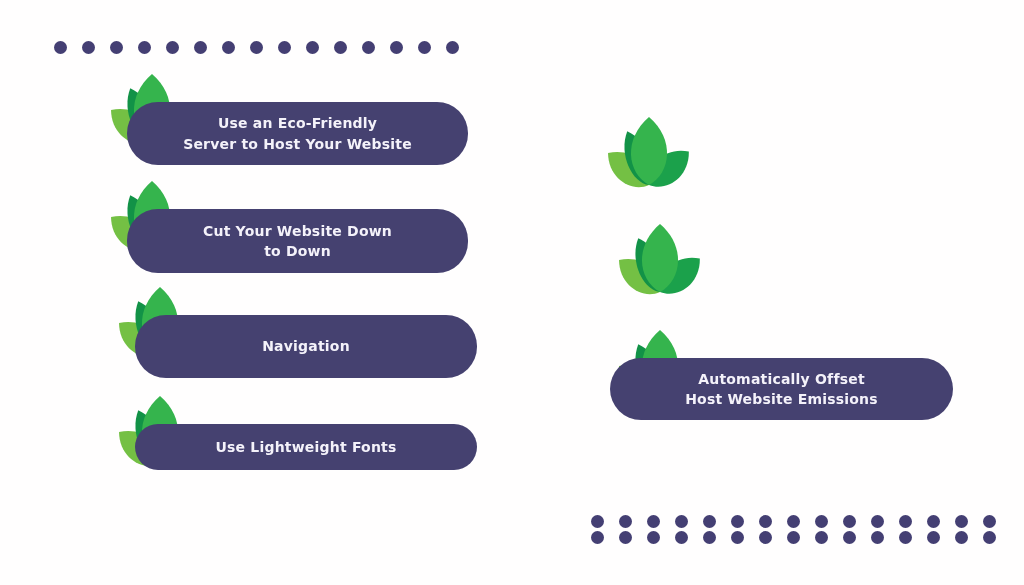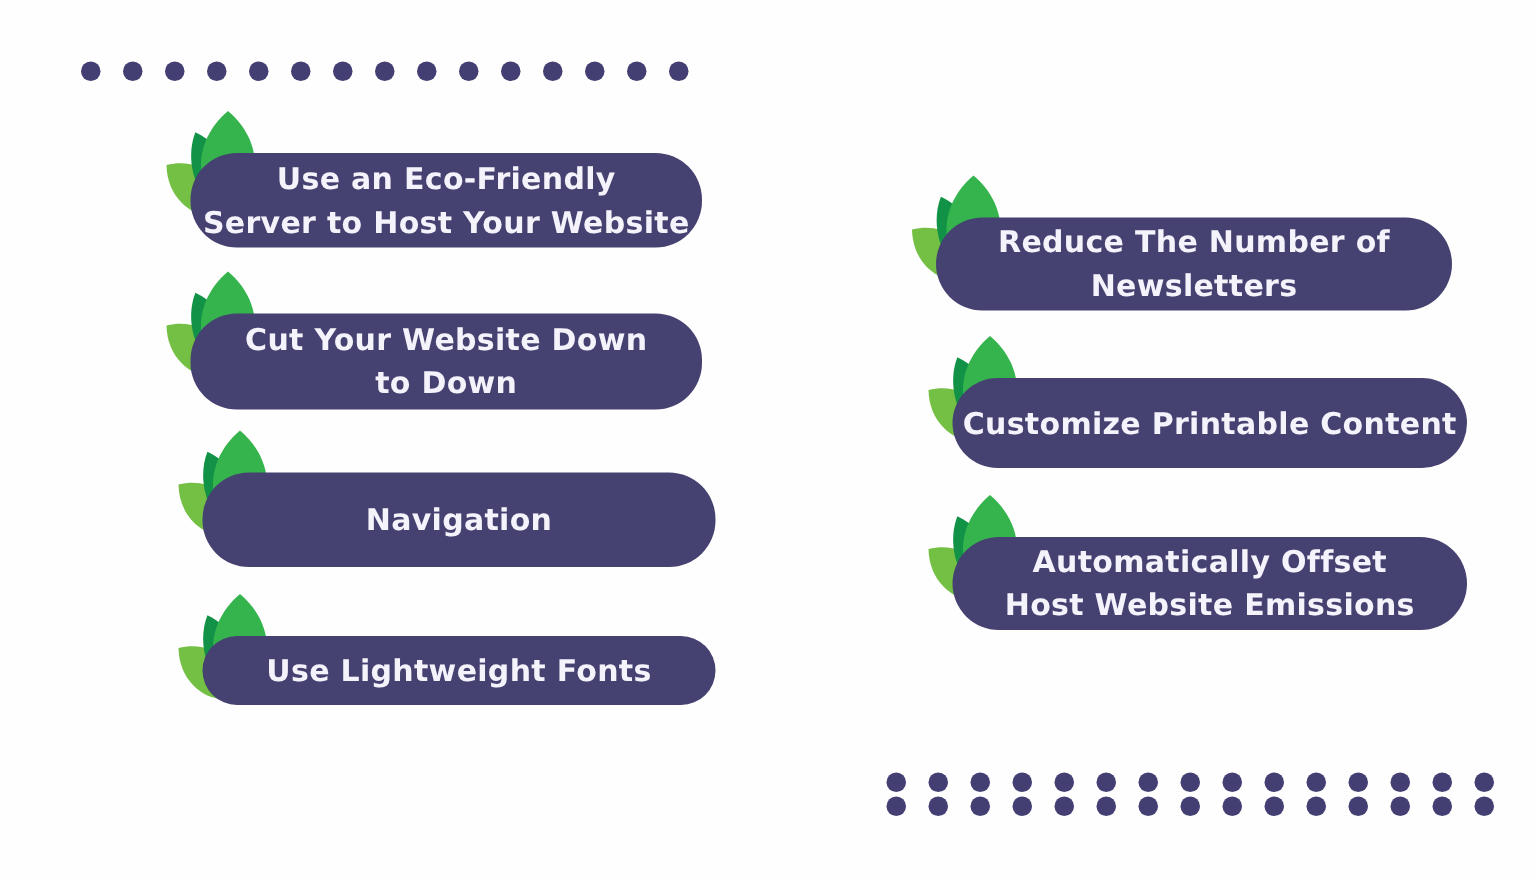--- a/index.html
+++ b/index.html
@@ -8,30 +8,30 @@
     background:var(--bg,#fffefe);overflow:hidden;
     font-family:"DejaVu Sans","Liberation Sans",sans-serif;
   }
   
   .pill{
     position:absolute;border-radius:31px;background:var(--pill,#454170);
     display:flex;flex-direction:column;align-items:center;justify-content:center;
     z-index:2;
   }
   .pill .line{
-    color:var(--text,#f4f2fa);font-size:20px;font-weight:600;
+    color:var(--text,#f4f2fa);font-size:14px;font-weight:600;
     letter-spacing:.2px;line-height:1.45;white-space:nowrap;text-align:center;
   }
   .pill-1{left:127px;top:102px;width:341px;height:63px;}
   .pill-2{left:127px;top:209px;width:341px;height:64px;}
   .pill-3{left:135px;top:315px;width:342px;height:63px;}
   .pill-4{left:135px;top:424px;width:342px;height:46px;}
   .pill-5{left:624px;top:145px;width:344px;height:62px;}
   .pill-6{left:635px;top:252px;width:343px;height:60px;}
-  .pill-7{left:635px;top:358px;width:343px;height:62px;}
+  .pill-7{left:610px;top:358px;width:343px;height:62px;}
   
   .leaf{position:absolute;width:92px;height:76px;z-index:1;}
   .leaf-1{left:105px;top:69px;}
   .leaf-2{left:105px;top:176px;}
   .leaf-3{left:113px;top:282px;}
   .leaf-4{left:113px;top:391px;}
   .leaf-5{left:602px;top:112px;}
   .leaf-6{left:613px;top:219px;}
   .leaf-7{left:613px;top:325px;}
   
@@ -135,28 +135,21 @@
   </div>
 
   <div class="pill pill-3">
     <span class="line">Navigation</span>
   </div>
 
   <div class="pill pill-4">
     <span class="line">Use Lightweight Fonts</span>
   </div>
 
-  <div class="pill pill-5">
-    <span class="line">Reduce The Number of</span>
-    <span class="line">Newsletters</span>
-  </div>
-
-  <div class="pill pill-6">
-    <span class="line">Customize Printable Content</span>
-  </div>
+
 
   <div class="pill pill-7">
     <span class="line">Automatically Offset</span>
     <span class="line">Host Website Emissions</span>
   </div>
 
   <div id="bottom-dots">
       <span class="dot-col">
         <span class="dot"></span>
         <span class="dot"></span>

